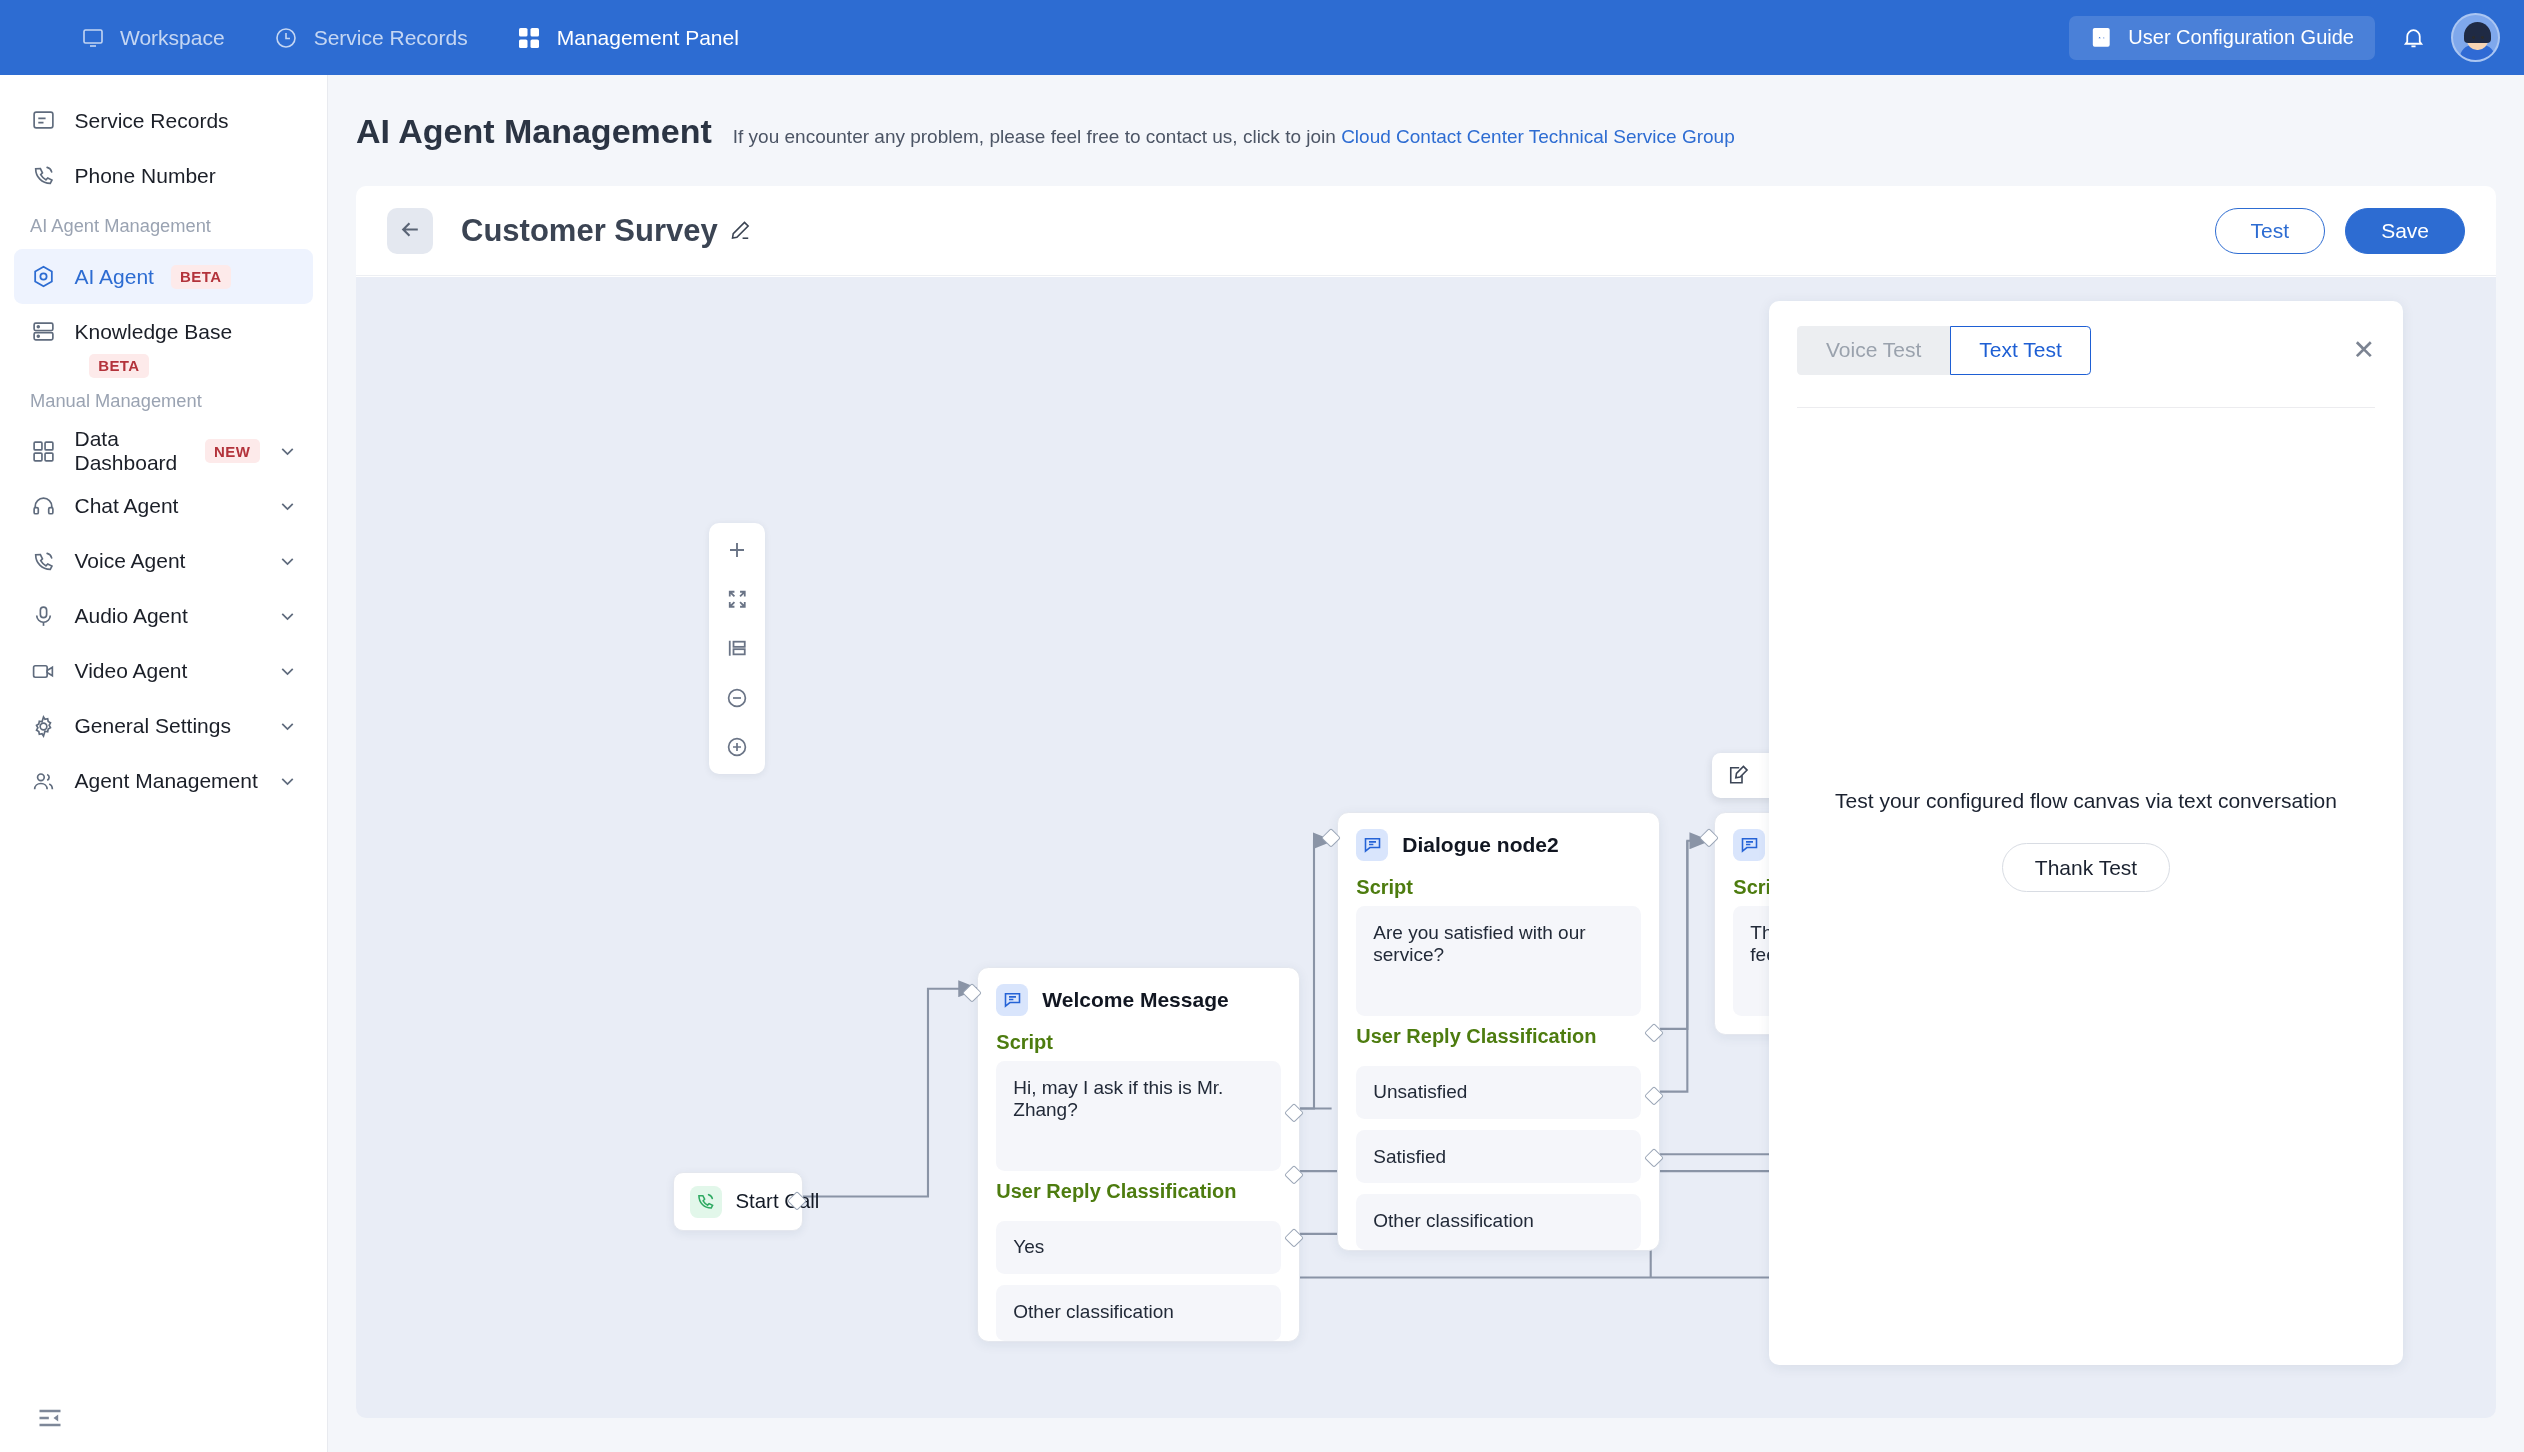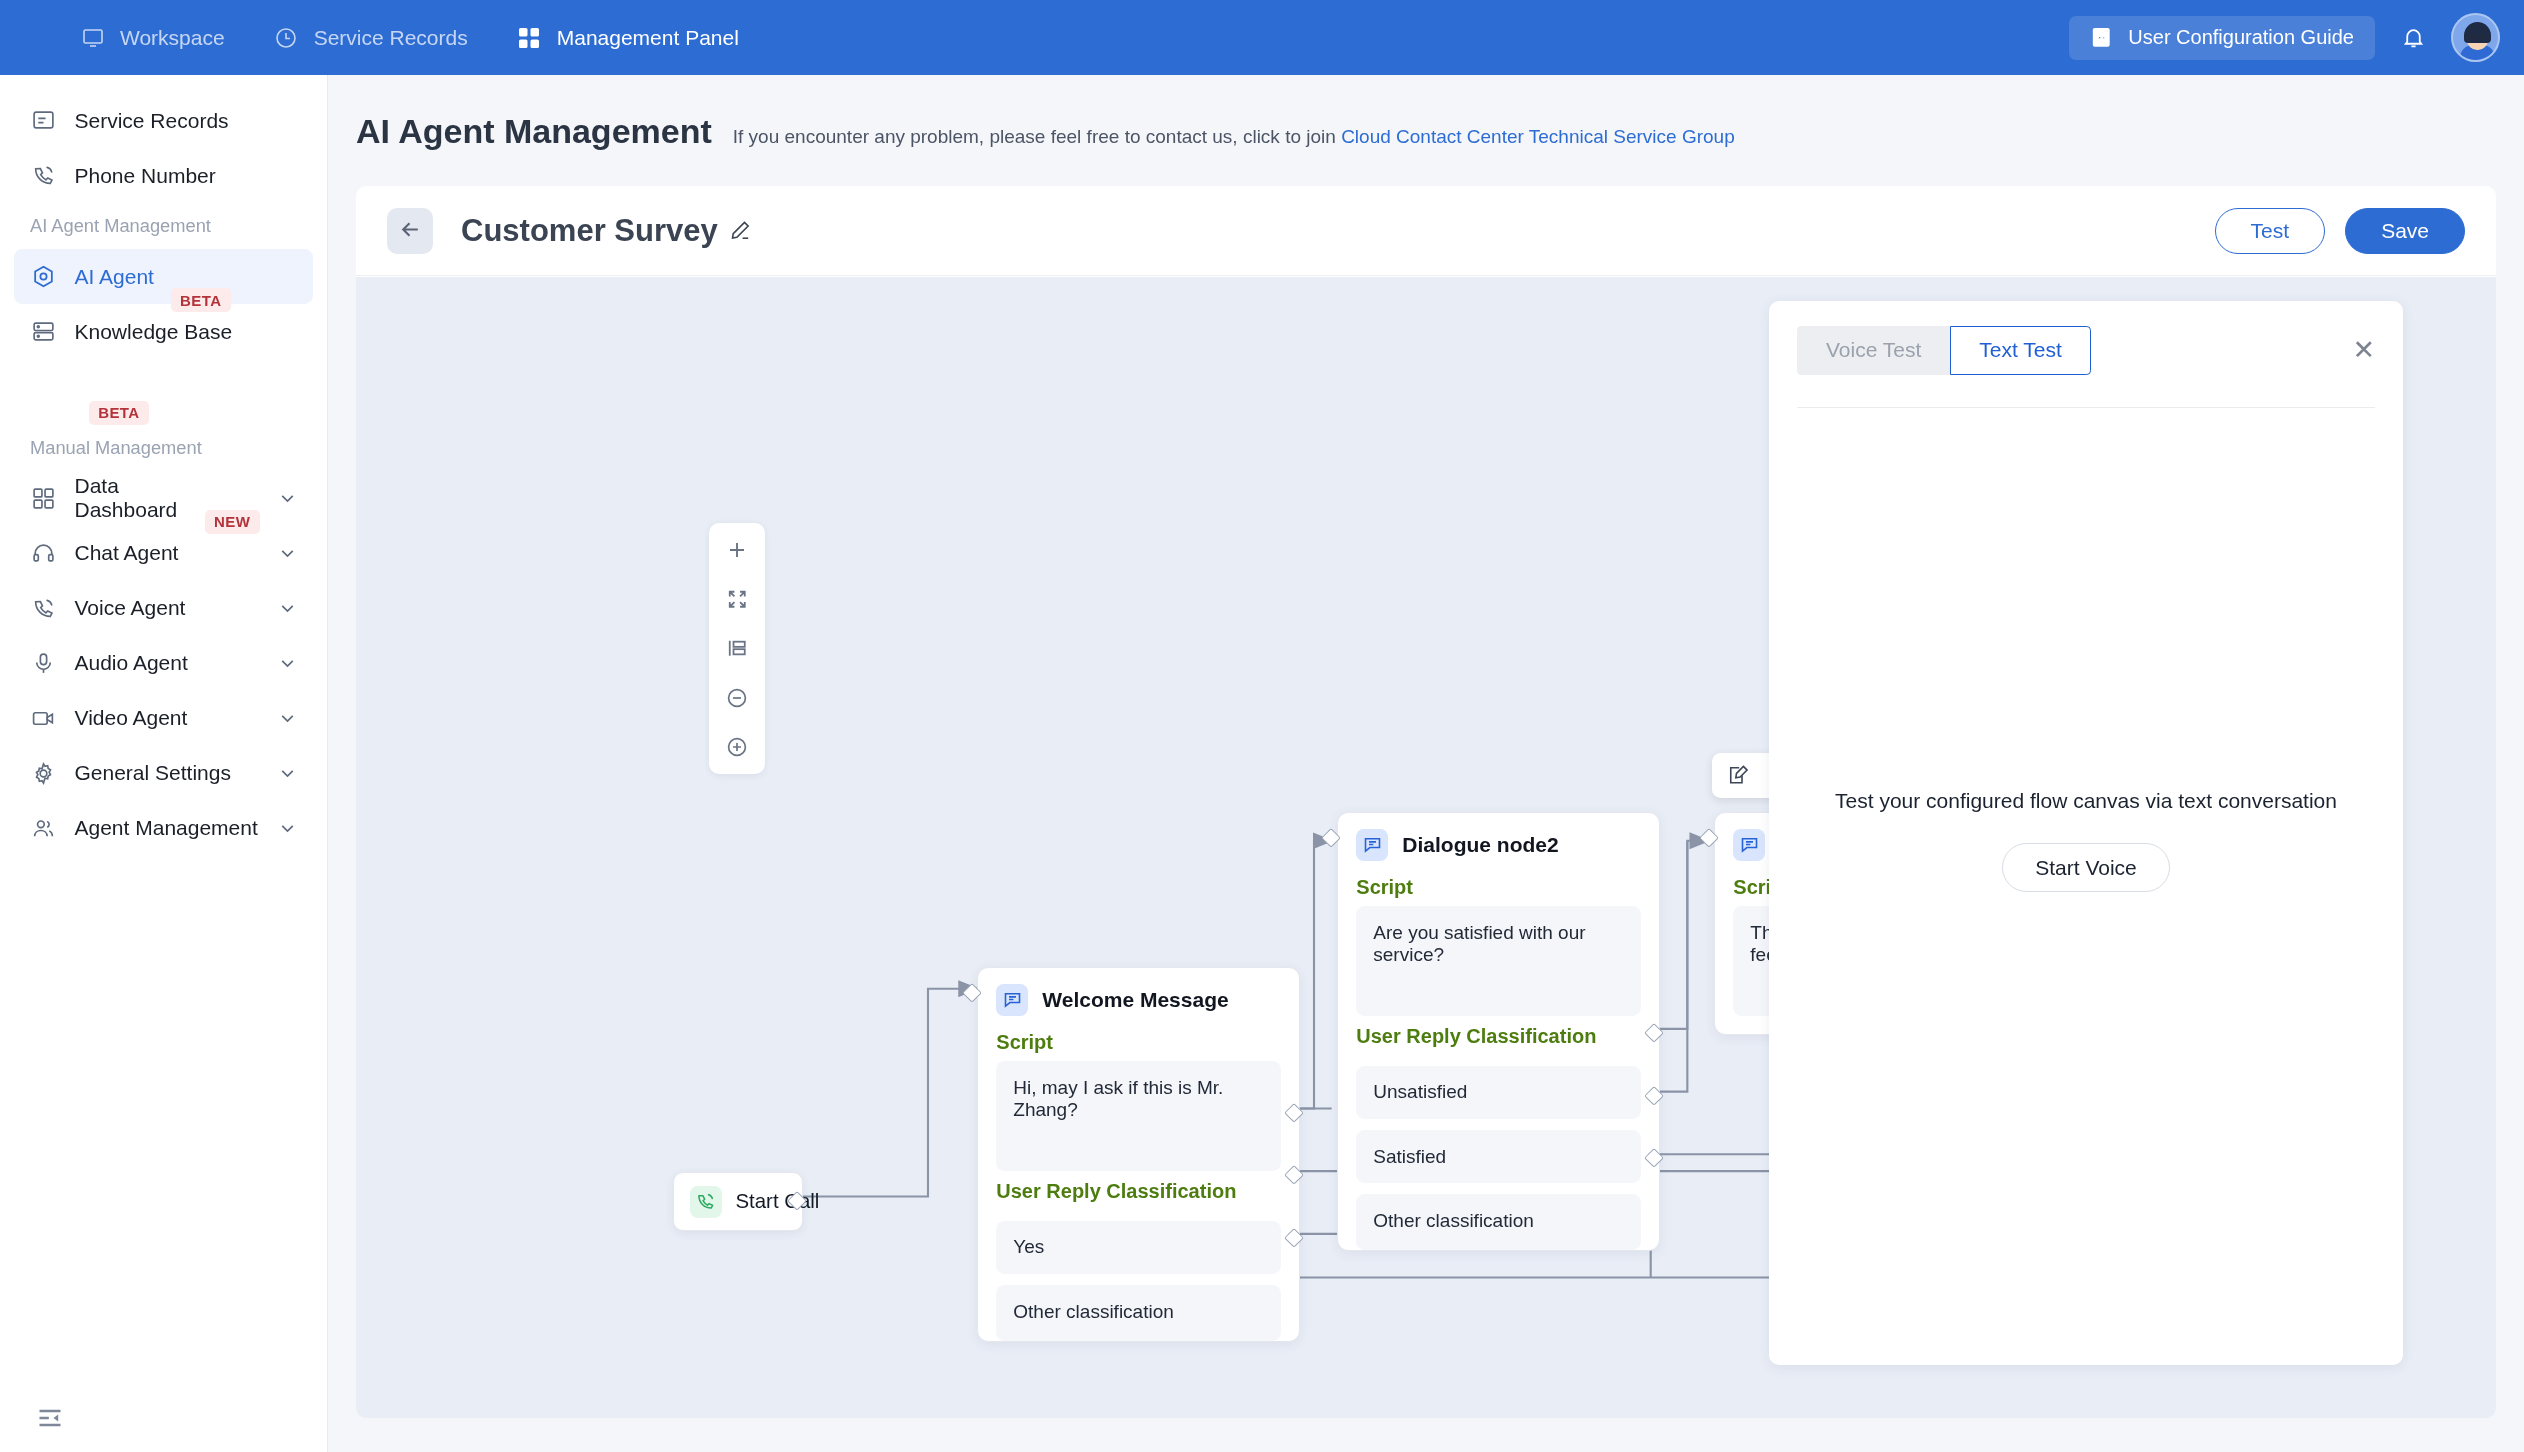--- a/index.html
+++ b/index.html
@@ -63,21 +63,21 @@
   .side-item .chev { margin-left: auto; color: #5f6b7d; display:flex; }
   .side-icon { width: 28px; height: 28px; display:inline-flex; align-items:center; justify-content:center; color:#5f6b7d; flex: 0 0 auto;}
   .side-item.active { background: #eef3fe; color: #2d6cd2; }
   .side-item.active .side-icon { color: #2d6cd2; }
   .side-group {
     font-size: 18.3px; color: #9aa3b2; padding: 0 30px;
     height: 46px; display: flex; align-items: center;
   }
   .badge {
     font-size: 15px; padding: 3.5px 9.2px; border-radius: 5px;
-    background: #fdeaea; color: #b3333b; letter-spacing: 0.4px; font-weight: 600; margin-top: 47px;
+    background: #fdeaea; color: #b3333b; letter-spacing: 0.4px; font-weight: 600;
   }
   .kb-badge-row { margin: -5.6px 0 0 89px; display: flex; }
   .side-collapse {
     position: absolute; left: 34px; bottom: 20px;
     width: 31px; height: 31px; display:flex; align-items:center; justify-content:center; color:#7d8798;
   }
 
   
   .main {
     position: absolute; left: 328px; top: 75px;
@@ -642,20 +642,20 @@
 
       <div class="test-panel">
         <div class="tabs">
           <div class="tab inactive">Voice Test</div>
           <div class="tab active">Text Test</div>
           <div class="panel-close">✕</div>
         </div>
         <div class="panel-rule"></div>
         <div class="panel-body">
           <div class="panel-hint">Test your configured flow canvas via text conversation</div>
-          <button class="start-test">Start Voice</button>
+          <button class="start-test">Thank Test</button>
         </div>
       </div>
 
     </div>
   </div>
 </div>
 
 
 </body></html>

